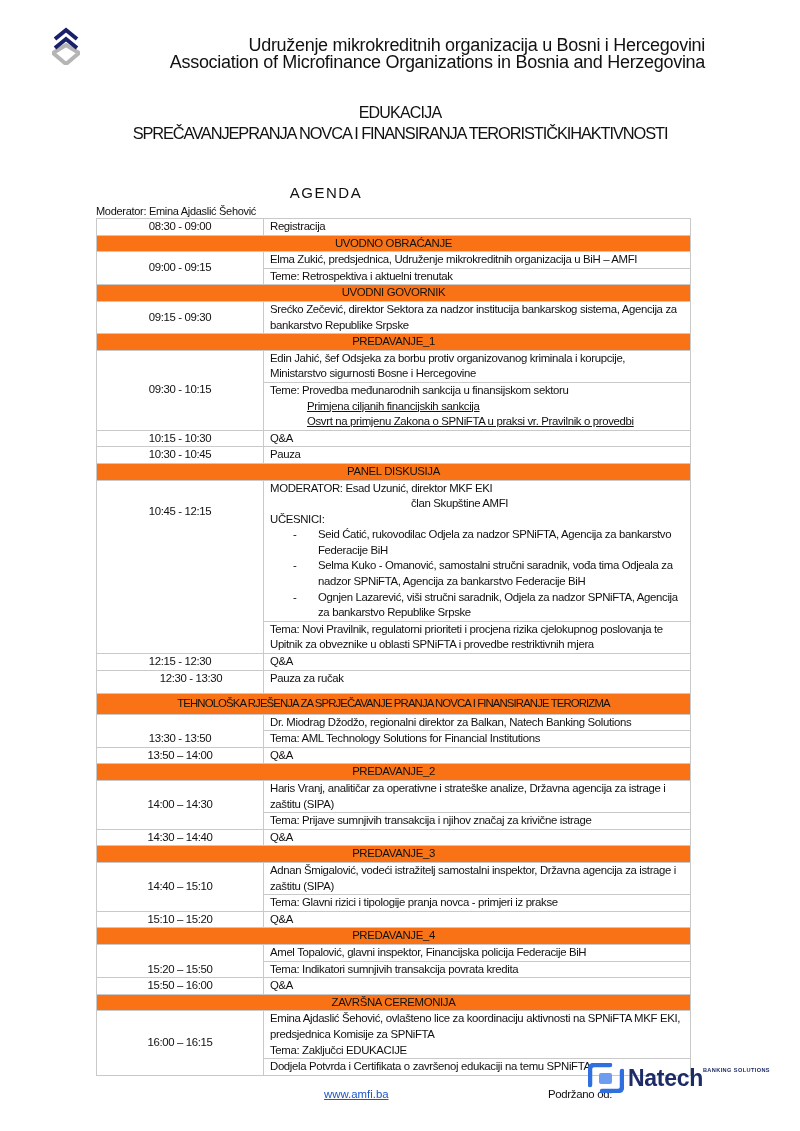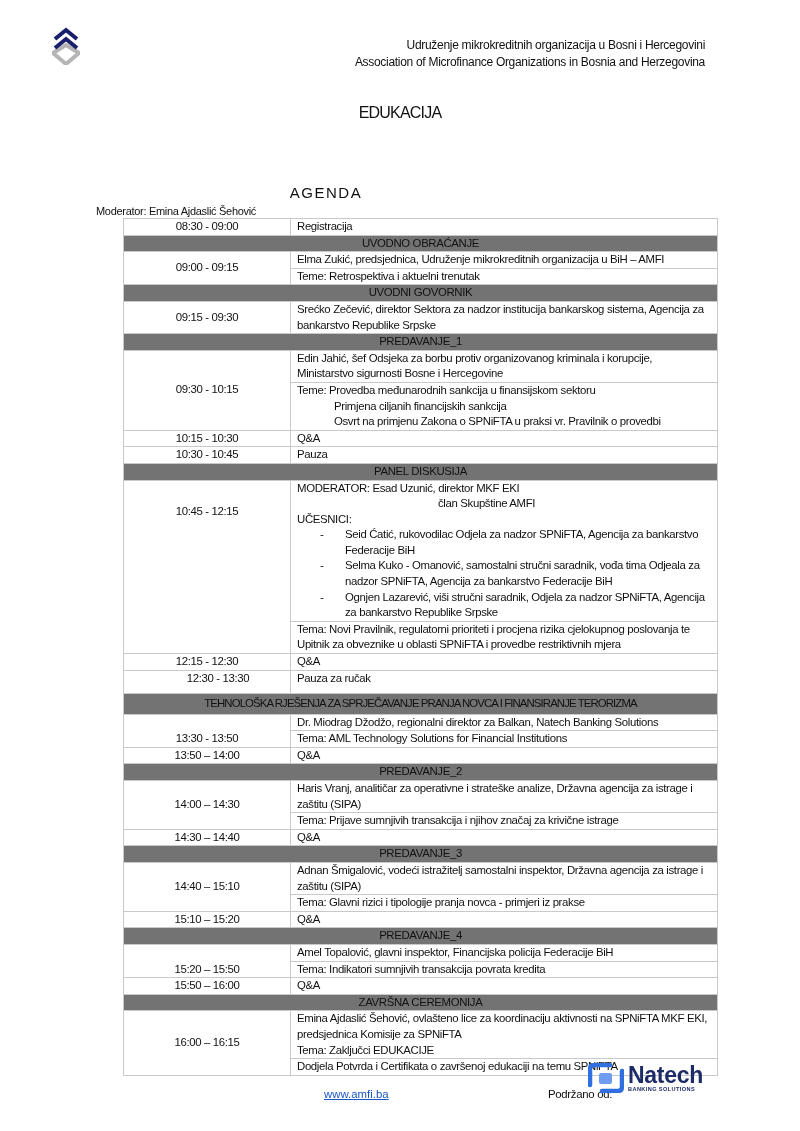--- a/index.html
+++ b/index.html
@@ -1,42 +1,42 @@
 <!DOCTYPE html>
 <html><head>
 <meta charset="utf-8">
 <style>
   html, body { margin: 0; padding: 0; background: #ffffff; }
   body { width: 800px; height: 1131px; position: relative; overflow: hidden;
          font-family: "Liberation Sans", sans-serif; color: #111; }
   .logo { position: absolute; left: 52px; top: 22px; height: 44px; display: flex; align-items: center; }
   .logo-mark { width: 28px; height: 42px; position: relative; margin-right: 8px; }
   .logo-text { font-family: "DejaVu Serif", serif; font-style: italic; font-size: 36px; color: #1a1f6b; letter-spacing: 2px; line-height: 1; }
-  .org { position: absolute; right: 95px; top: 37px; text-align: right; font-size: 12px; line-height: 17px; letter-spacing: -0.3px; }
+  .org { position: absolute; right: 95px; top: 37px; text-align: right; font-size: 18px; line-height: 17px; letter-spacing: -0.3px; }
   .titles { position: absolute; left: 0; width: 800px; top: 103px; text-align: center; }
   .t1 { font-size: 16px; letter-spacing: -0.8px; line-height: 20px; }
   .t2 { font-size: 16.4px; letter-spacing: -1.1px; line-height: 20px; }
   .t3 { font-size: 12.6px; letter-spacing: -0.3px; line-height: 17px; }
   .agenda { position: absolute; left: 0; width: 652px; top: 184px; text-align: center; font-size: 15px; letter-spacing: 1.5px; }
   .moderator { position: absolute; left: 96px; top: 205px; font-size: 11px; letter-spacing: -0.3px; }
-  table.ag { position: absolute; left: 96px; top: 218px; width: 595px; border-collapse: collapse; font-size: 11.4px; letter-spacing: -0.35px; margin-left: 27px; }
+  table.ag { position: absolute; left: 96px; top: 218px; width: 595px; border-collapse: collapse; font-size: 11.4px; letter-spacing: -0.35px; }
   table.ag td { border: 1px solid #c9c9c9; padding: 0 6px; line-height: 15.6px; vertical-align: middle; }
   td.time { width: 132px; text-align: center; }
-  tr.section td { background: #737373; text-align: center; }
+  tr.section td { background: #f97316; text-align: center; }
   td.detail { text-align: left; }
-  .indent { padding-left: 37px; display: block; }
+  .indent { padding-left: 37px; display: block; text-decoration: underline; }
   .center-extra { padding-left: 141px; display: block; }
   ul.participants { margin: 0; padding: 0 0 0 48px; list-style: none; }
   ul.participants li { position: relative; }
   ul.participants li .bullet { position: absolute; left: -25px; top: 0; }
   .footer-link { position: absolute; left: 324px; top: 1088px; font-size: 11.4px; color: #1a56c4; text-decoration: underline; }
   .footer-support { position: absolute; left: 520px; top: 1088px; font-size: 11.4px; letter-spacing: -0.3px; padding-left: 28px; }
   .natech { position: absolute; left: 588px; top: 1063px; display: flex; align-items: center; }
   .natech-mark { width: 36px; height: 30px; position: relative; margin-right: 4px; }
-  .natech-words { display: flex; flex-direction: column; }
+  .natech-words { display: flex; flex-direction: row; }
   .natech-name { font-size: 23px; font-weight: bold; color: #1d2b66; line-height: 22px; letter-spacing: -0.3px; }
   .natech-sub { font-size: 5.6px; font-weight: bold; color: #1d2b66; letter-spacing: 0.4px; line-height: 7px; }
 </style>
 </head>
 <body>
 
 <div class="logo">
   <div class="logo-mark">
     <svg width="28" height="42" viewBox="0 0 28 42">
       <polygon points="14,22 27,30 14,41 1,30" fill="none" stroke="#b5b5b5" stroke-width="4"></polygon>
@@ -46,20 +46,21 @@
   </div>
 </div>
 
 <div class="org">
   <div>Udruženje mikrokreditnih  organizacija u Bosni i Hercegovini</div>
   <div>Association of Microfinance  Organizations in Bosnia and Herzegovina</div>
 </div>
 
 <div class="titles">
   <div class="t1">EDUKACIJA</div>
+  <div class="t2">SPREČAVANJEPRANJA NOVCA I FINANSIRANJA TERORISTIČKIHAKTIVNOSTI</div>
 </div>
 
 <div class="agenda">AGENDA</div>
 <div class="moderator">Moderator:  Emina Ajdaslić Šehović</div>
 
 <table class="ag">
   <tbody>
       <tr>
     <td class="time">08:30 - 09:00</td>
     <td class="detail">Registracija</td>

